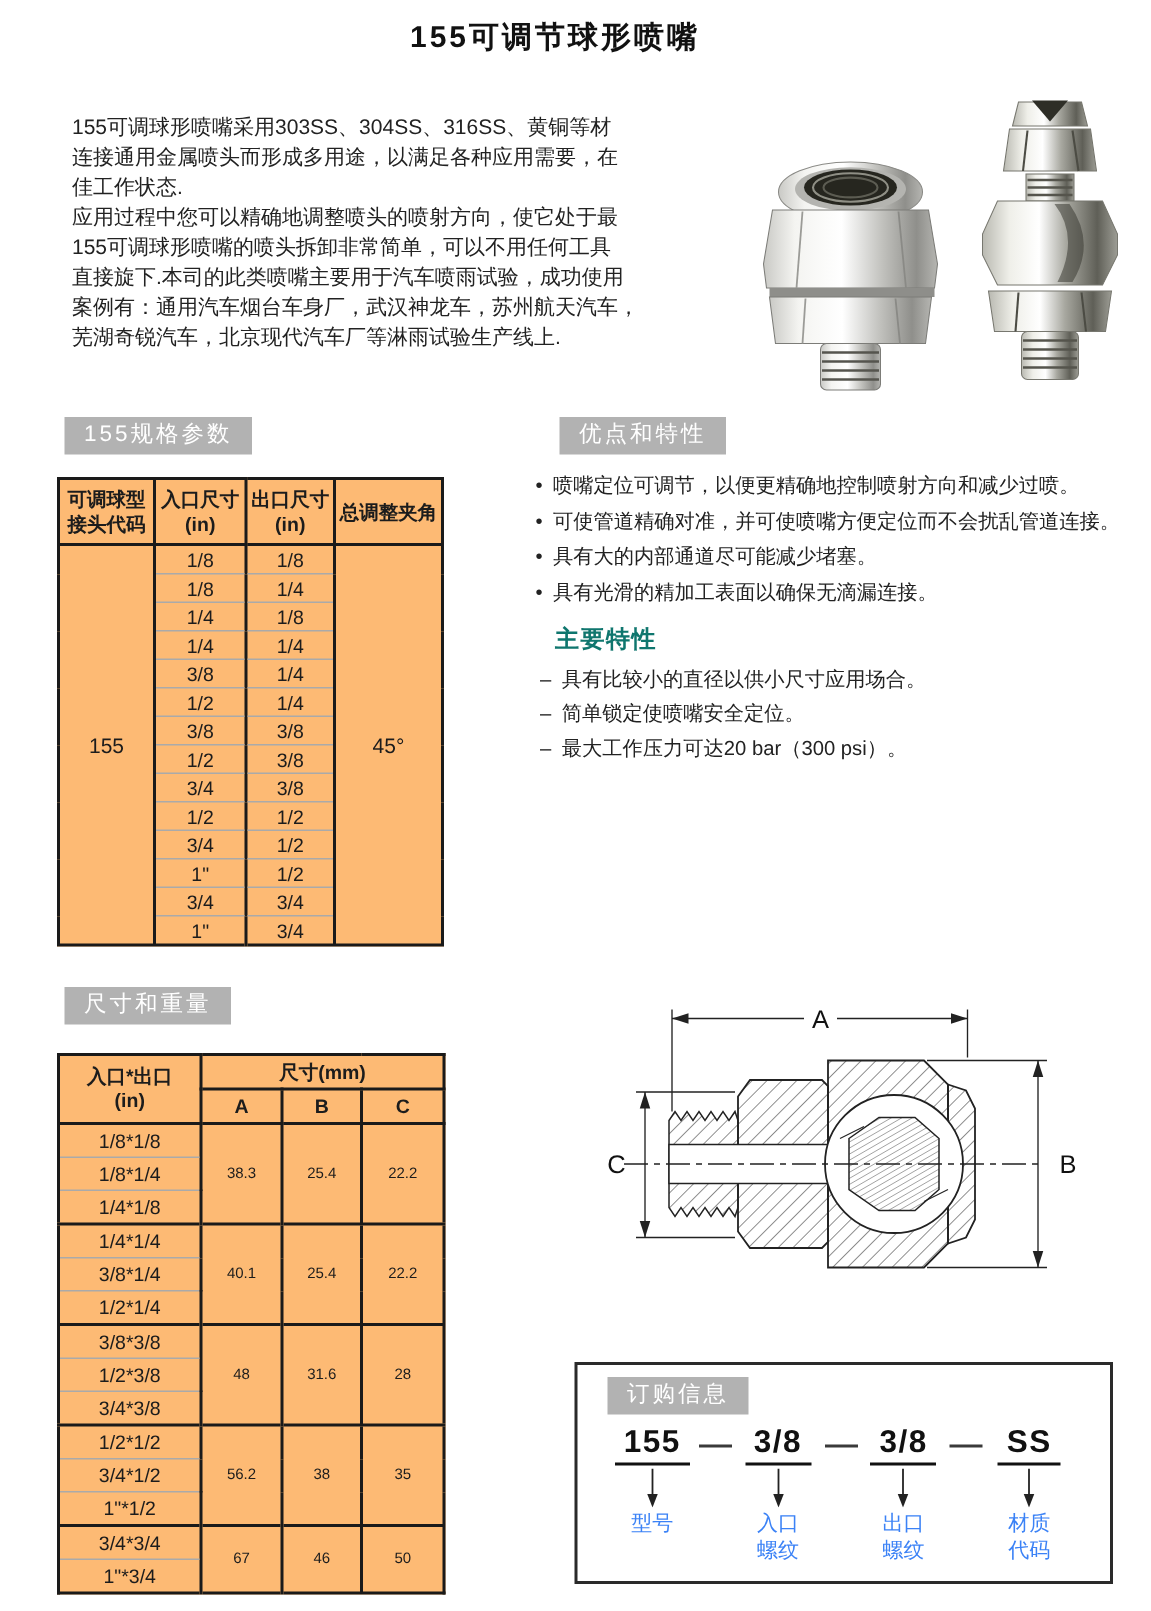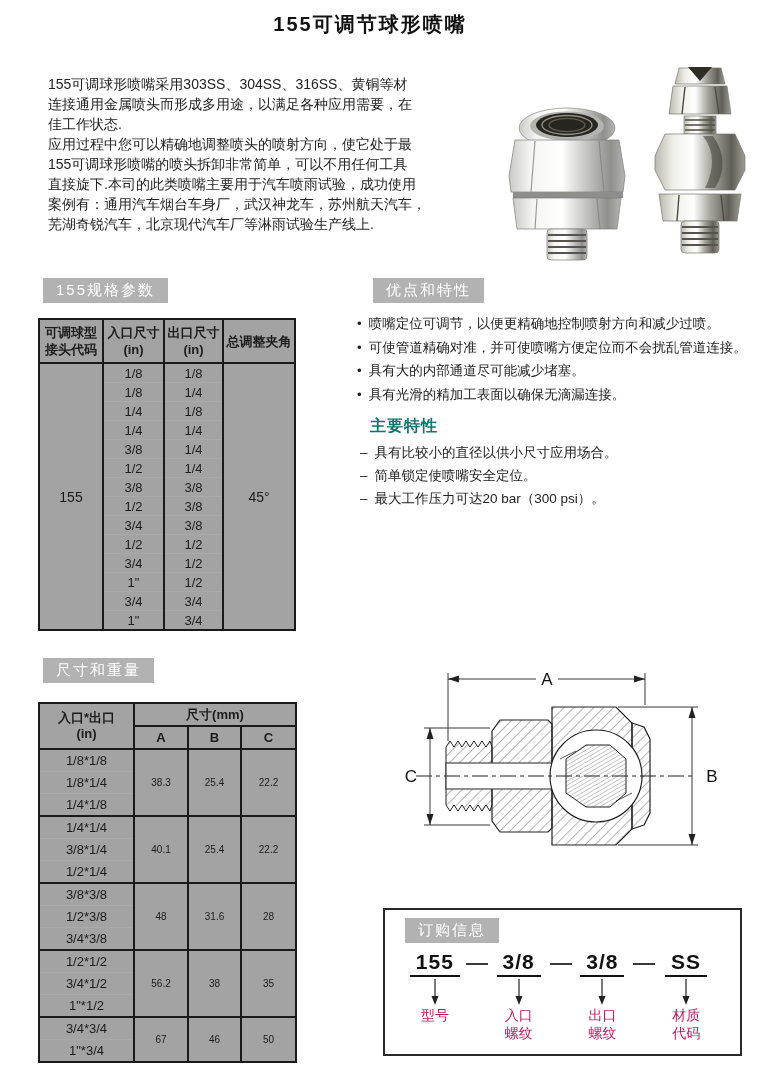--- a/index.html
+++ b/index.html
@@ -15,21 +15,21 @@
   .desc div { white-space:nowrap; }
 
   .chip {
     position:absolute; background:#b2b2b2; color:#ffffff; font-size:15px;
     padding:3px 13px 4px 13px; letter-spacing:2px; line-height:18px;
   }
   .chip-specs { left:43px; top:278px; }
   .chip-feat  { left:357px; top:278px;margin-left:16px; }
   .chip-dims  { left:43px; top:658px; }
 
-  table { border-collapse:collapse; background:#a3a3a3; }
+  table { border-collapse:collapse; background:#fdba74; }
   .spec-table { position:absolute; left:38px; top:318px; width:256px; table-layout:fixed; font-size:13px; text-align:center; border:2px solid #1a1a1a; }
   .spec-table th { border:2px solid #1a1a1a; font-weight:bold; height:42px; padding:0; line-height:17px; font-size:13px; }
   .spec-table td { border-left:2px solid #1a1a1a; border-right:2px solid #1a1a1a; border-top:1px solid #aaaaaa; height:18px; padding:0; }
   .spec-table td.mcell { border-top:2px solid #1a1a1a; font-size:14px; }
 
   .bullets { position:absolute; left:357px; top:312px; width:404px; font-size:13.5px; color:#222; }
   .bullet-item { display:flex; line-height:23.5px; white-space:nowrap; }
   .bullet-item .mk { margin-right:7px; }
   .main-title { position:absolute; left:370px; top:416px; font-size:16px; font-weight:bold; color:#0f766e; letter-spacing:1px; }
   .main-items { position:absolute; left:360px; top:441px; width:400px; font-size:13.5px; color:#222; }
@@ -48,21 +48,21 @@
   .photo-left { left:505px; top:100px; }
   .photo-right { left:645px; top:62px; }
 
   .drawing { position:absolute; left:400px; top:663px; }
 
   .order-box { position:absolute; left:383px; top:908px; width:355px; height:144px; border:2px solid #2a2a2a; background:#fff; }
   .order-chip { position:absolute; left:20px; top:8px; background:#b2b2b2; color:#fff; font-size:15px; padding:3px 13px 4px 13px; letter-spacing:2px; line-height:18px;text-align:center; }
   .order-row { position:absolute; left:8px; top:40px; width:335px; display:flex; }
   .order-col { flex:1; display:flex; flex-direction:column; align-items:center; }
   .order-code { font-size:21px; font-weight:bold; border-bottom:2px solid #111; padding:0 6px 1px 6px; letter-spacing:1px; color:#111; }
-  .order-label { font-size:14px; line-height:18px; text-align:center; color:#be185d; margin-top:1px; }
+  .order-label { font-size:14px; line-height:18px; text-align:center; color:#3b82f6; margin-top:1px; }
   .order-dash { position:absolute; top:53px; width:22px; height:2px; background:#3a3a3a; }
   .dash1 { left:81px; } .dash2 { left:165px; } .dash3 { left:248px; }
   .arrow-svg { margin-top:2px; }
 </style>
 </head>
 <body>
 
 <div class="page">
 
   <div class="title">155可调节球形喷嘴</div>

